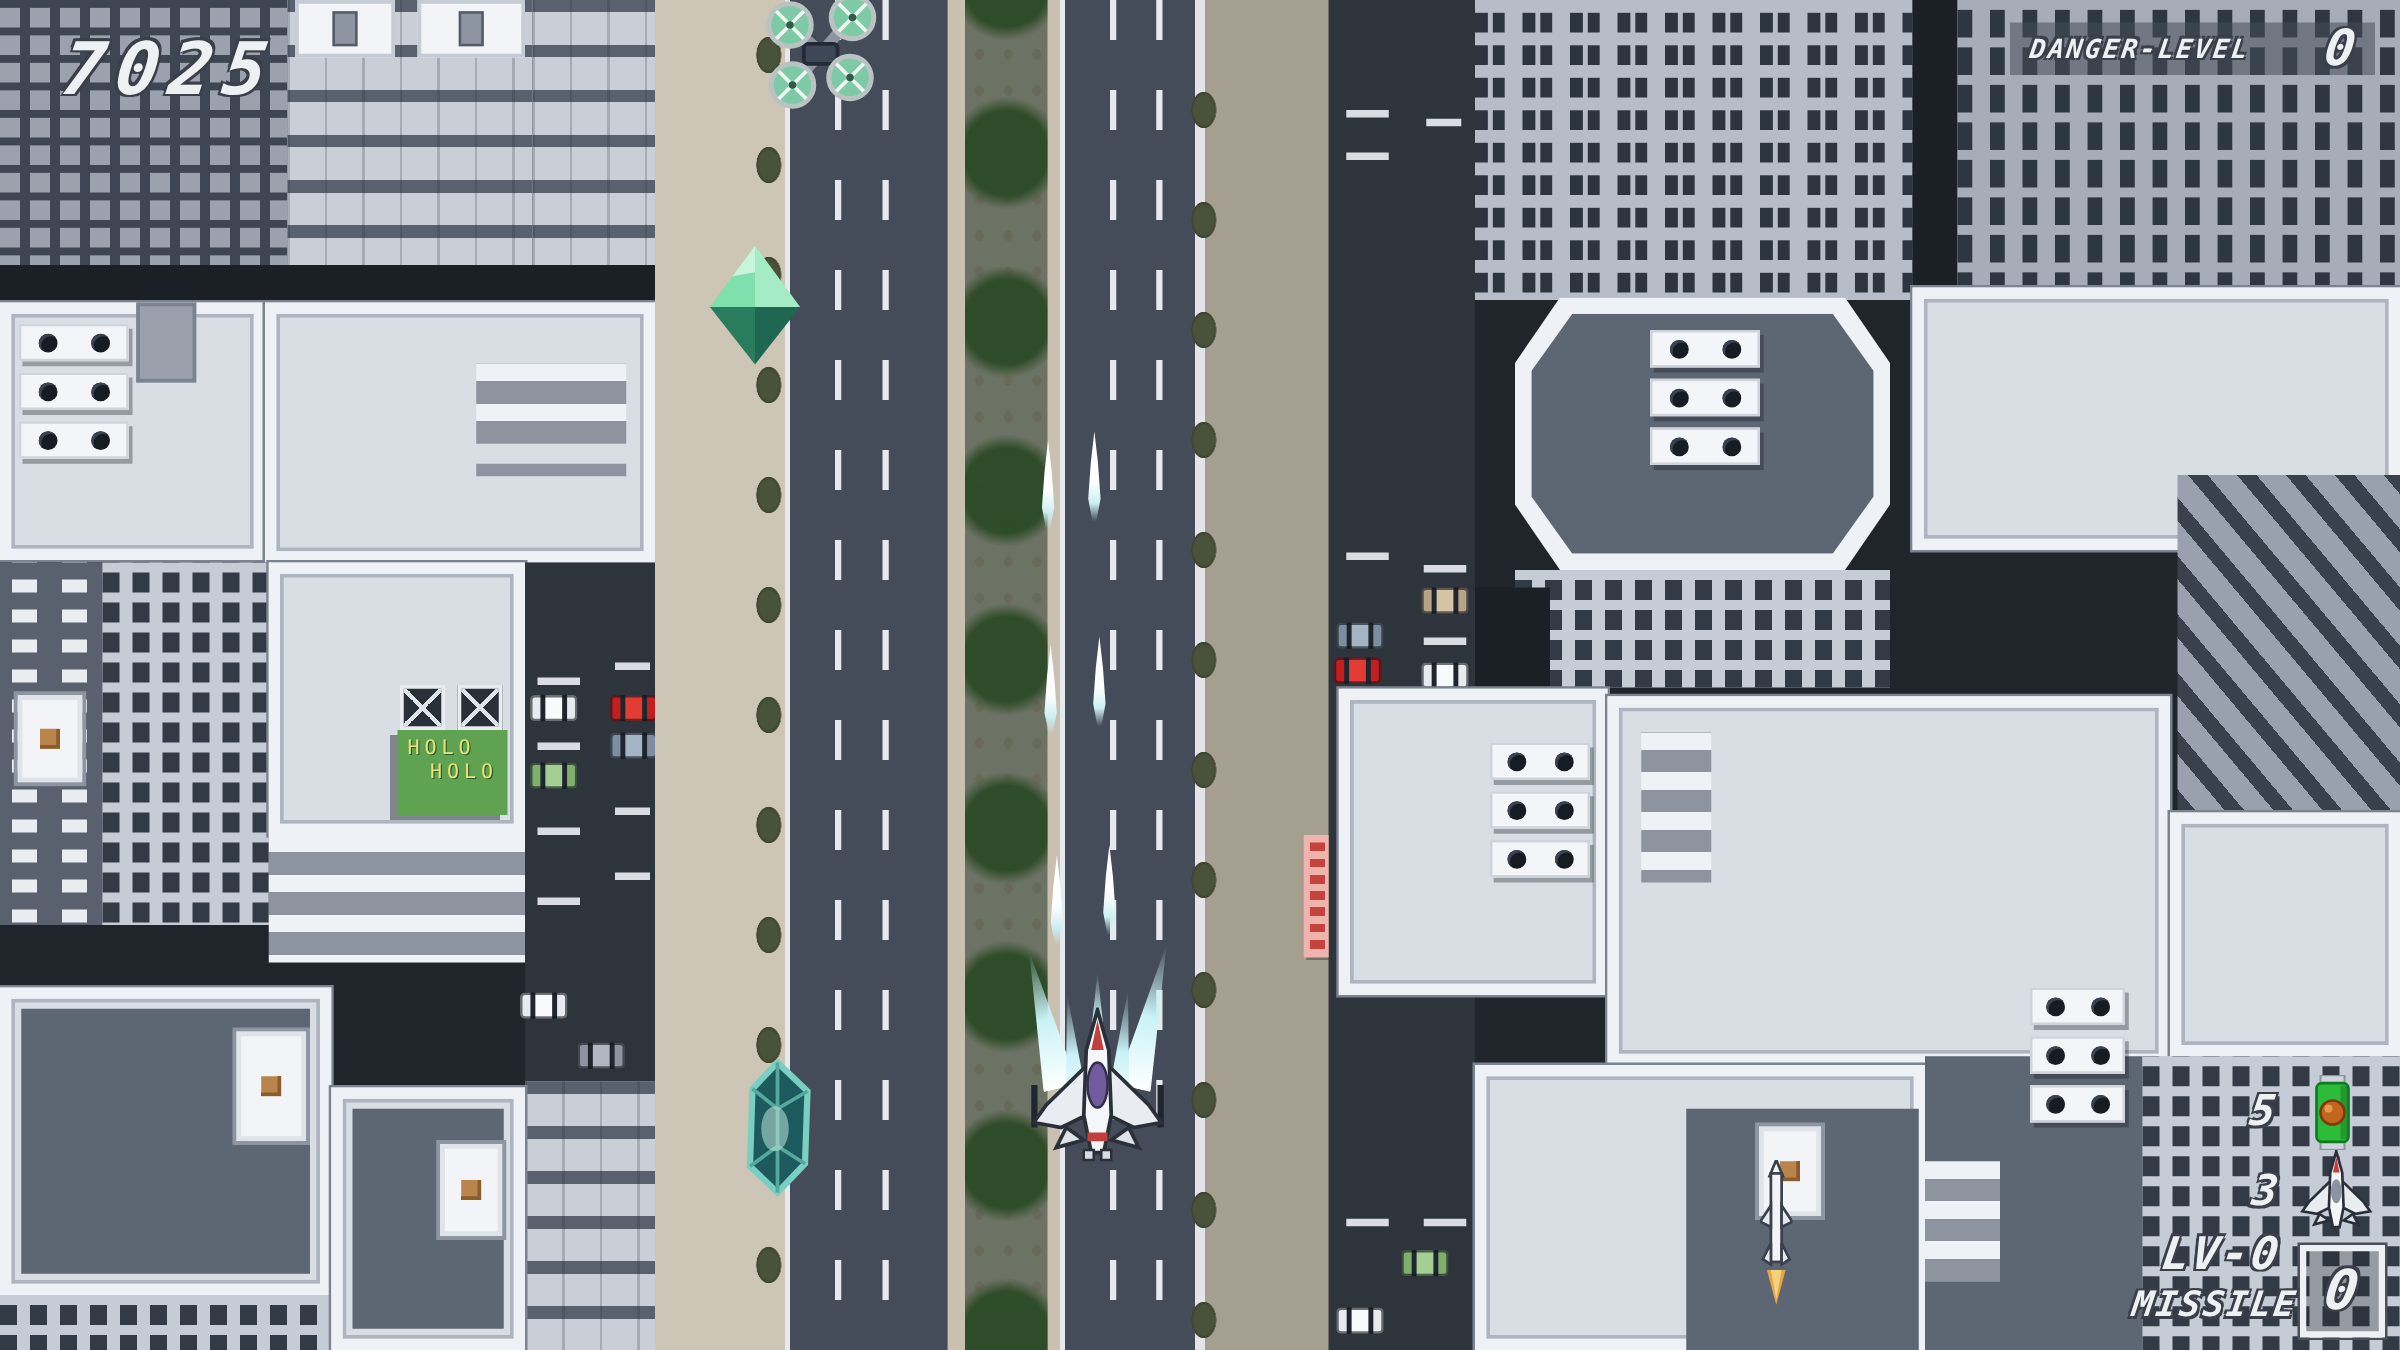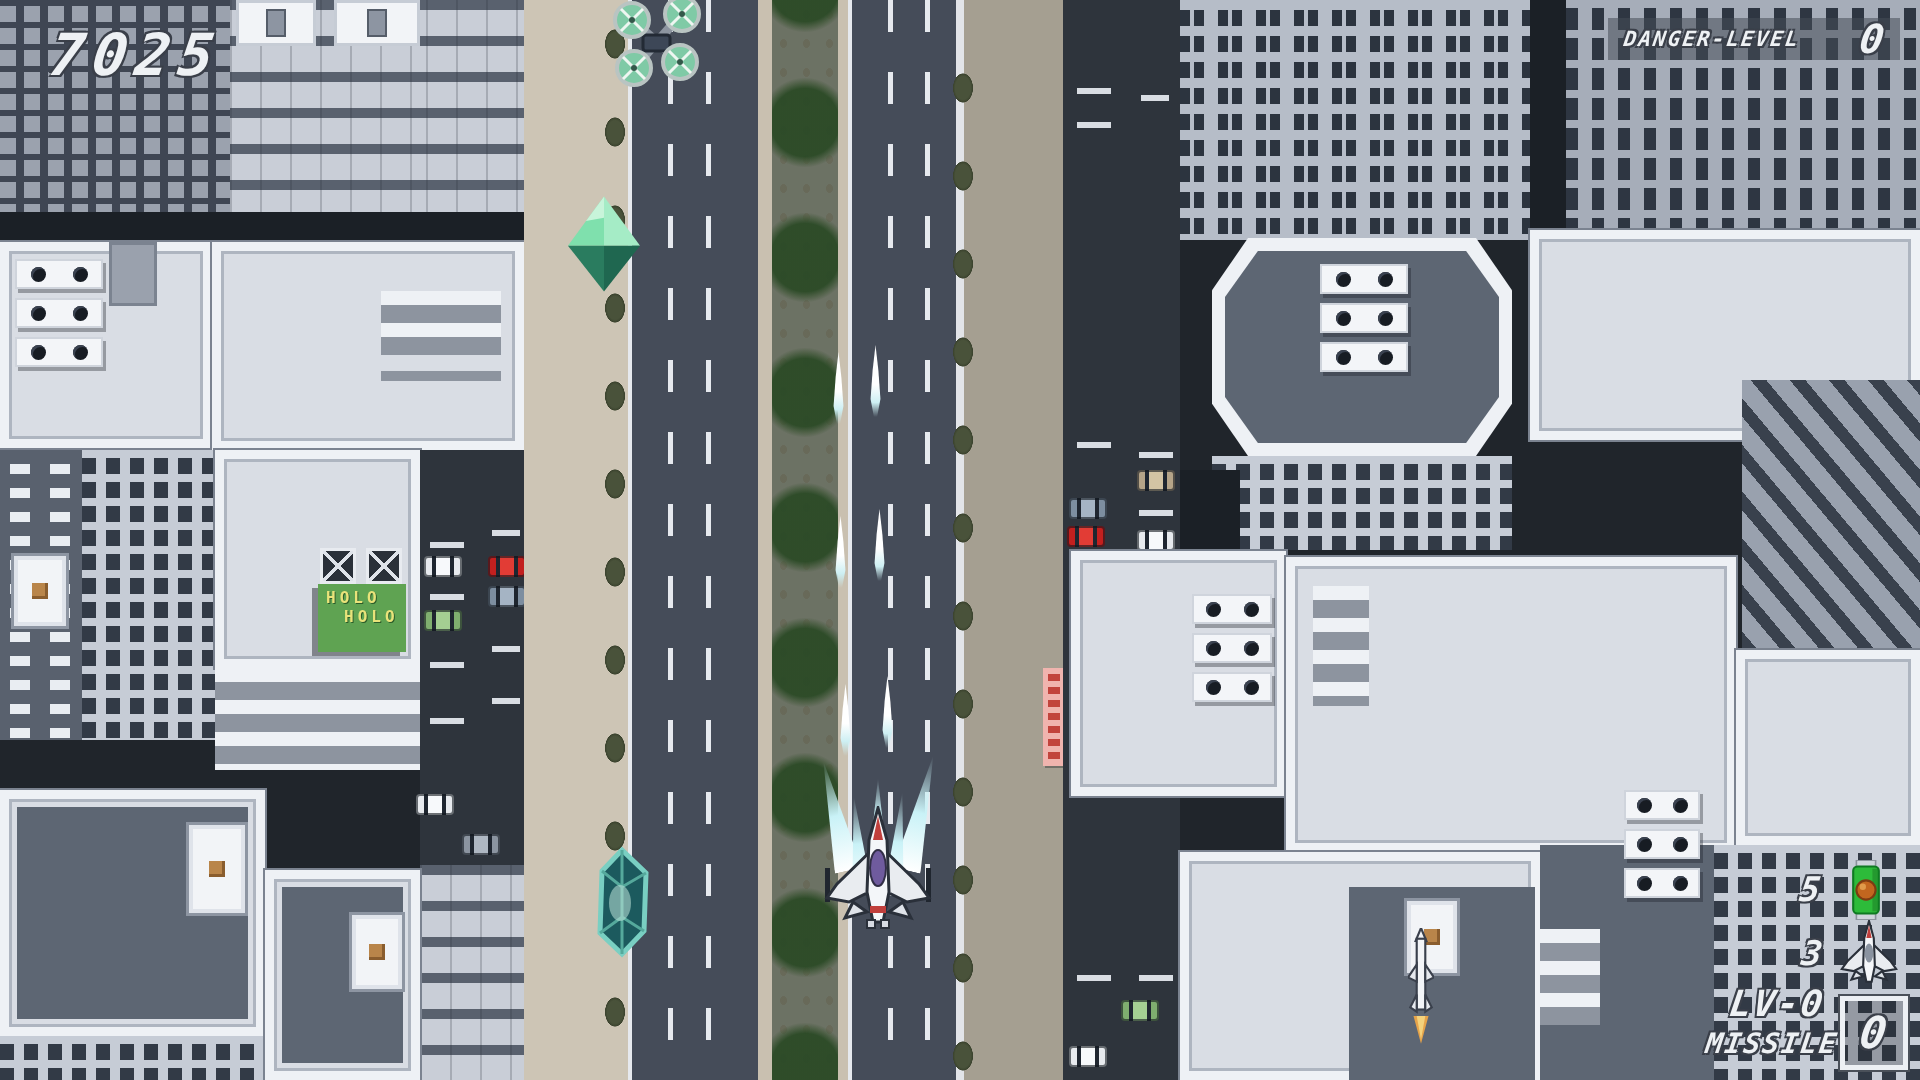--- a/index.html
+++ b/index.html
@@ -74,21 +74,21 @@
   .seg{color:#eef1f4;font-weight:bold;font-style:italic;letter-spacing:2px;line-height:1;
        text-shadow:2px 2px 0 #3a3f49,-2px -2px 0 #3a3f49,2px -2px 0 #3a3f49,-2px 2px 0 #3a3f49;}
   .skew{transform:skewX(-8deg);}
 
   .dangerbar{background:rgba(70,76,88,.55);display:flex;align-items:center;}
   .missbox{border:5px solid #edf0f4;background:rgba(35,40,48,.3);display:flex;align-items:center;justify-content:center;
            box-shadow:0 0 0 2px #4a5059;}
 
   
   .holo{background:#5fa352;box-shadow:-6px 4px 0 rgba(20,25,30,.45);}
-  .holo .line{color:#e9e37a;font-weight:bold;font-size:16px;letter-spacing:4px;text-shadow:1px 1px 0 #2c5c2a;}
+  .holo .line{color:#e9e37a;font-weight:normal;font-size:16px;letter-spacing:4px;text-shadow:1px 1px 0 #2c5c2a;}
   .xpanel{position:absolute;width:36px;height:36px;background:#2a3039;border:3px solid #e8ebf0;box-sizing:border-box;
       background-image:linear-gradient(45deg,transparent 46%,#dfe3ea 46% 54%,transparent 54%),
                        linear-gradient(-45deg,transparent 46%,#dfe3ea 46% 54%,transparent 54%);}
 
   .redsign{background:#f0b4ae;box-shadow:2px 2px 0 rgba(20,25,30,.35);}
   .redsign i{position:absolute;left:5px;top:6px;bottom:6px;width:12px;
      background:repeating-linear-gradient(180deg,#c2443c 0 7px,transparent 7px 13px);}
 
   
   .shot{position:absolute;width:13px;height:72px;

